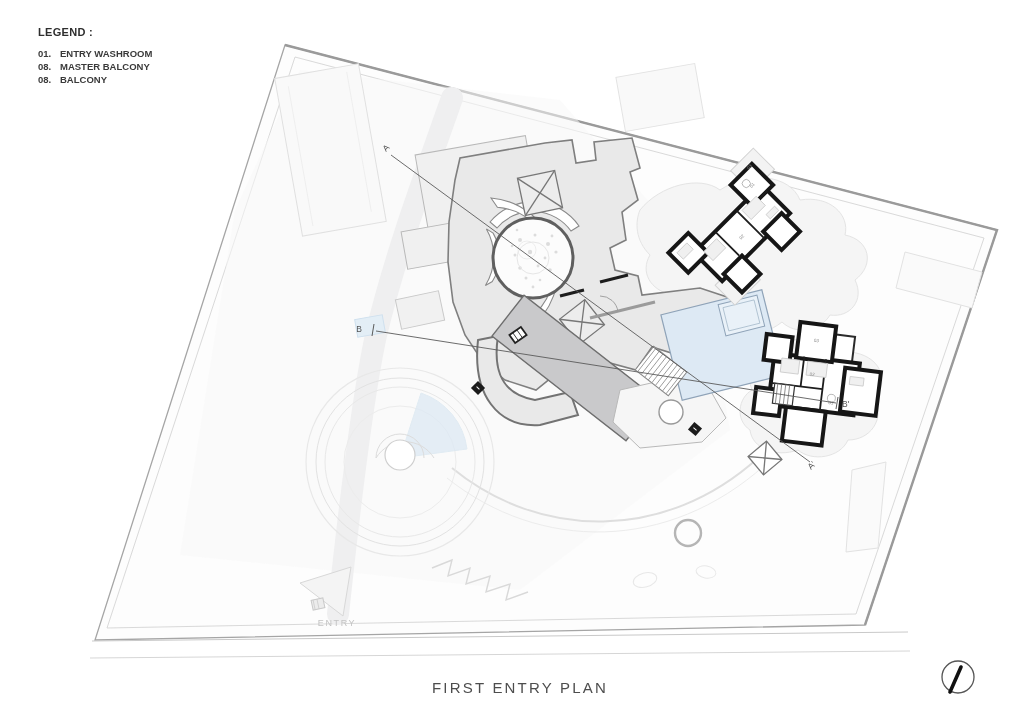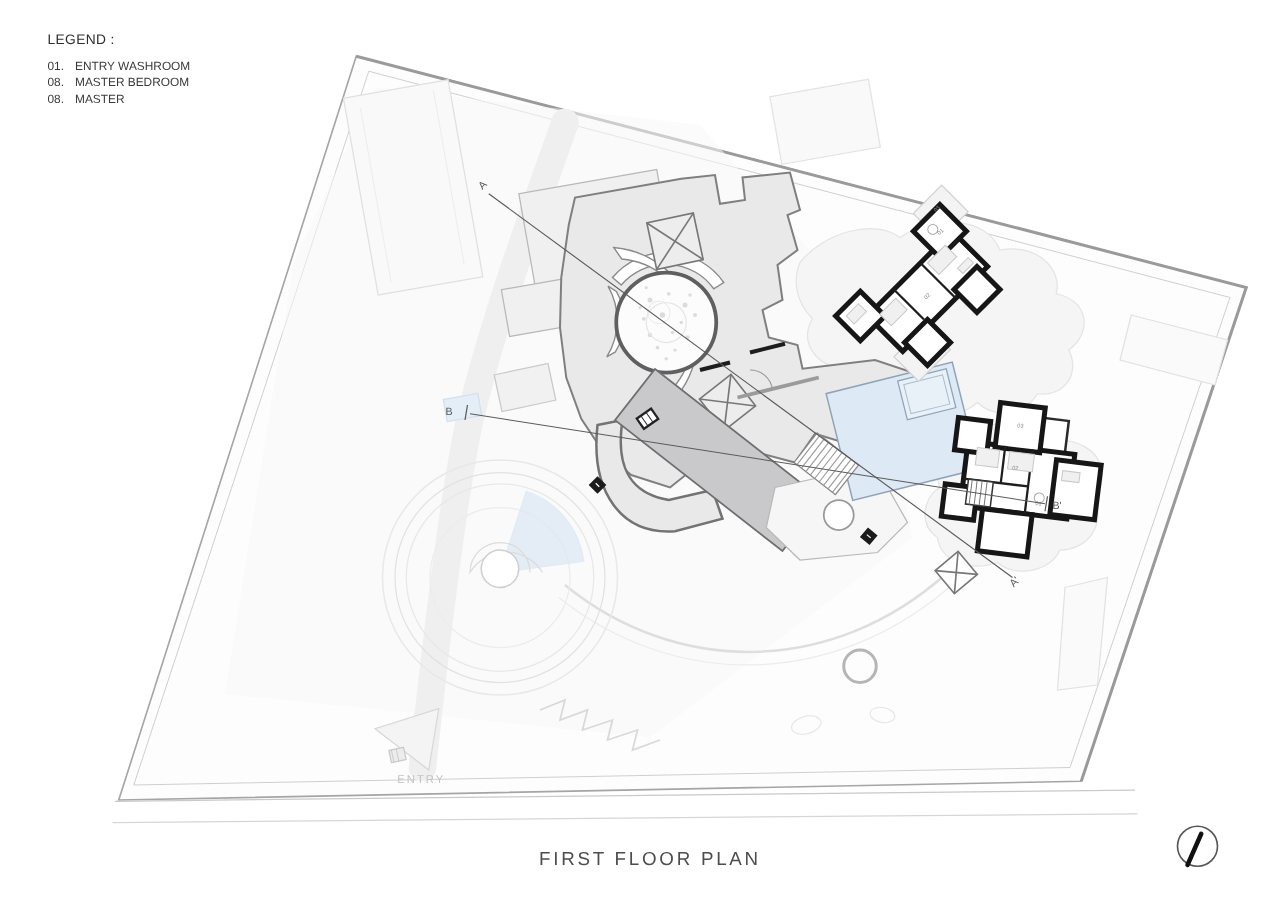--- a/index.html
+++ b/index.html
@@ -1,22 +1,22 @@
 <!DOCTYPE html>
 <html><head>
 <meta charset="utf-8">
 <style>
   html,body{margin:0;padding:0;background:#ffffff;}
   #stage{position:relative;width:1024px;height:724px;background:#ffffff;overflow:hidden;
          font-family:"Liberation Sans", sans-serif;}
   #plan-svg{position:absolute;left:0;top:0;}
   
   .legend{position:absolute;left:38px;top:26px;color:#2e2e2e;}
-  .legend-title{font-size:11px;font-weight:normal;letter-spacing:.3px;margin-bottom:9px;}
-  .legend-row{display:flex;font-size:9.5px;line-height:13px;color:#3a3a3a;}
+  .legend-title{font-size:11px;font-weight:bold;letter-spacing:.3px;margin-bottom:9px;}
+  .legend-row{display:flex;font-size:9.5px;line-height:13px;color:#3a3a3a;font-weight:bold;}
   .legend-num{width:22px;}
   
   .plan-title{position:absolute;left:520px;top:679px;transform:translateX(-50%);
               font-size:15px;letter-spacing:2.2px;color:#4d4d4d;white-space:nowrap;}
   
   text{font-family:"Liberation Sans", sans-serif;}
   .sec-label{font-size:8.5px;fill:#555;}
   .entry-label{font-size:9px;fill:#c3c3c3;letter-spacing:1.6px;}
   .room-num{font-size:4.5px;fill:#8a8a8a;}
 </style>
@@ -281,23 +281,23 @@
   </svg>
 
   <div class="legend">
     <div class="legend-title">LEGEND :</div>
     <div class="legend-row">
       <span class="legend-num">01.</span>
       <span>ENTRY WASHROOM</span>
     </div>
     <div class="legend-row">
       <span class="legend-num">08.</span>
-      <span>MASTER BEDROOM</span>
+      <span>MASTER BALCONY</span>
     </div>
     <div class="legend-row">
       <span class="legend-num">08.</span>
-      <span>MASTER</span>
+      <span>BALCONY</span>
     </div>
   </div>
 
-  <div class="plan-title">FIRST FLOOR PLAN</div>
+  <div class="plan-title">FIRST ENTRY PLAN</div>
 
 </div>
 
 </body></html>

